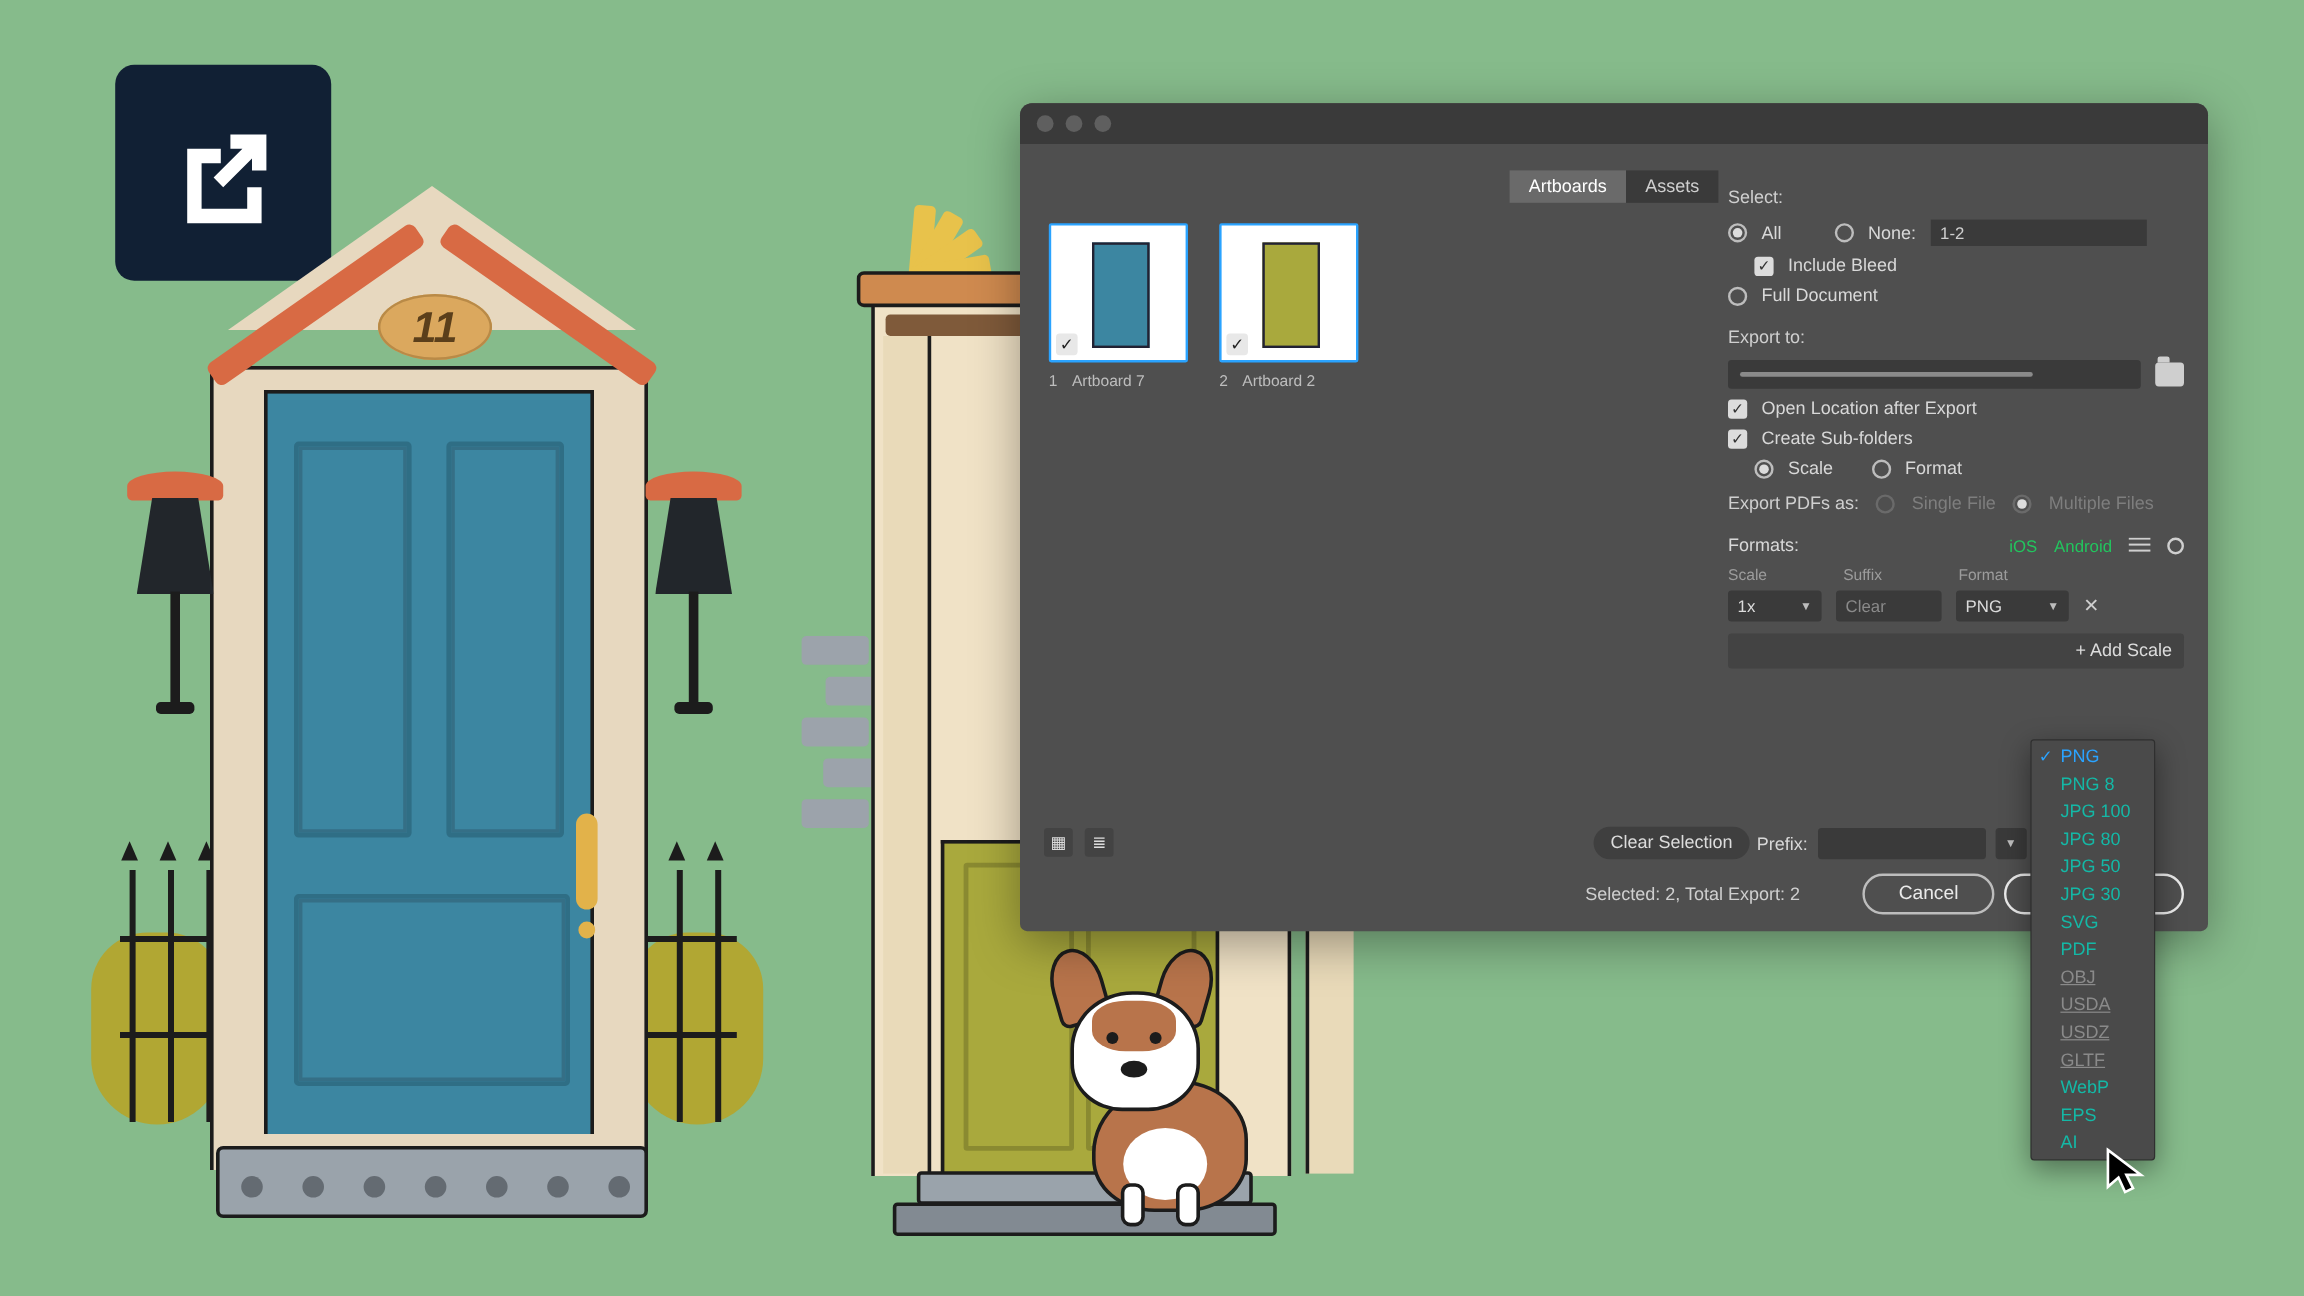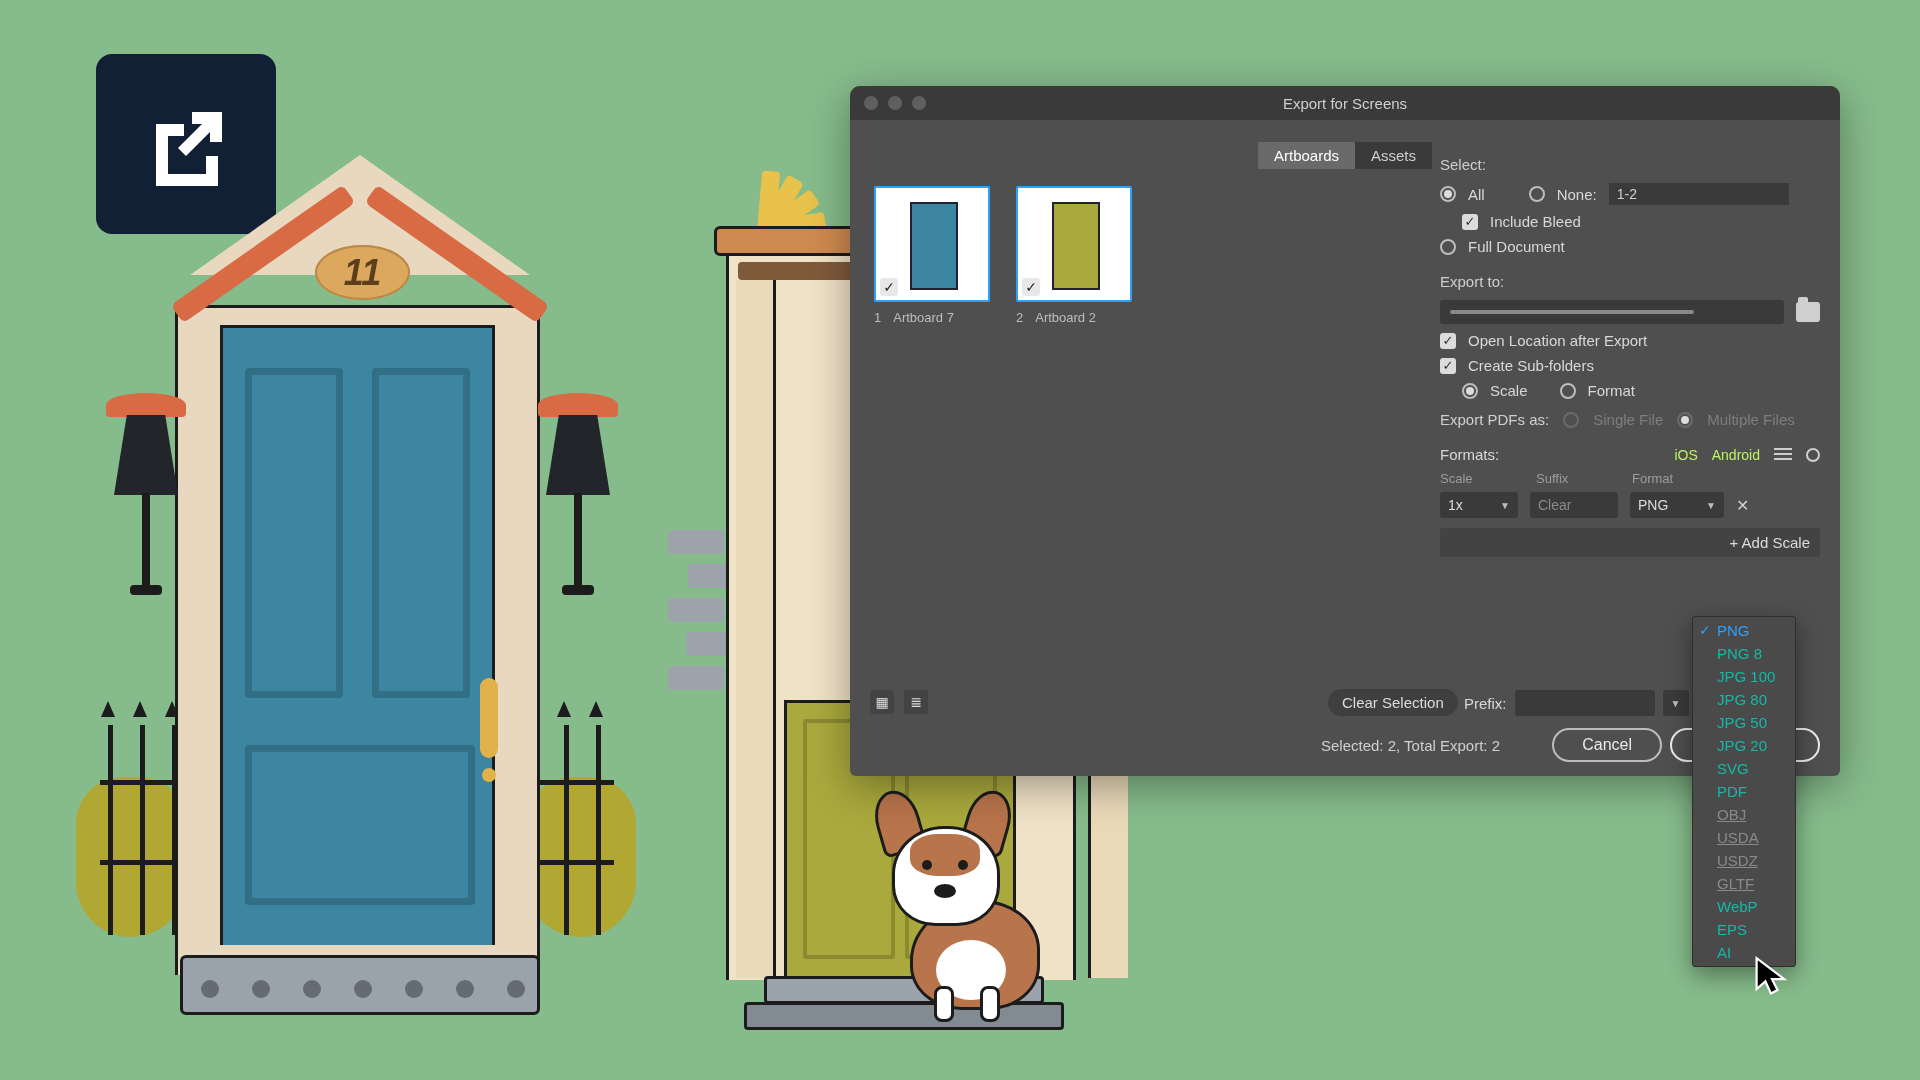--- a/index.html
+++ b/index.html
@@ -256,21 +256,21 @@
   .folder-icon::before{content:"";position:absolute;left:2px;top:-5px;width:10px;height:5px;background:#cfcfcf;border-radius:2px 2px 0 0;}
 
   .indent{ padding-left:22px; }
   .pdfrow{ display:flex; align-items:center; gap:14px; margin-top:12px; color:#cfcfcf;}
   .pdfrow .dim{ color:#7e7e7e;}
   .radio.dim{border-color:#6a6a6a;}
 
   .formats-head{
     display:flex; align-items:center; justify-content:space-between; margin-top:18px;
   }
-  .presets{ display:flex; gap:14px; align-items:center; color:#bef264; font-size:14px;}
+  .presets{ display:flex; gap:14px; align-items:center; color:#22c55e; font-size:14px;}
   .list-icon{ width:18px;height:14px; background:linear-gradient(#cfcfcf 2px, transparent 2px) 0 0/100% 5px;}
   .gear-icon{ width:14px;height:14px; border:2px solid #cfcfcf; border-radius:50%; position:relative;}
   .cols{ display:flex; gap:16px; color:#9c9c9c; font-size:13px; margin-top:8px;}
   .cols span:nth-child(1){width:80px;} .cols span:nth-child(2){width:80px;} .cols span:nth-child(3){width:80px;}
   .fmt-row{ display:flex; gap:12px; margin-top:6px; align-items:center;}
   .dd{
     background:#3a3a3a; color:#dcdcdc; font-size:14px;
     height:26px; border-radius:3px; display:flex; align-items:center;
     padding:0 8px; justify-content:space-between; cursor:pointer;
   }
@@ -444,21 +444,20 @@
     <div class="dog-leg lB"></div>
 </div>
 
 <div class="dialog">
   <div class="titlebar">
     <div class="traffic">
         <span></span>
         <span></span>
         <span></span>
       </div>
-    <div class="title">Export for Screens</div>
   </div>
 
   <div class="tabs">
     <div class="tabrow">
       <div class="tab active">Artboards</div>
       <div class="tab">Assets</div>
     </div>
   </div>
 
   <div class="thumbs">
@@ -580,21 +579,21 @@
   <div class="cancel-btn">Cancel</div>
   <div class="export-btn">board</div>
 </div>
 
 <div class="menu" id="format-menu">
     <div class="item selected">PNG</div>
     <div class="item">PNG 8</div>
     <div class="item">JPG 100</div>
     <div class="item">JPG 80</div>
     <div class="item">JPG 50</div>
-    <div class="item">JPG 20</div>
+    <div class="item">JPG 30</div>
     <div class="item">SVG</div>
     <div class="item">PDF</div>
     <div class="item disabled">OBJ</div>
     <div class="item disabled">USDA</div>
     <div class="item disabled">USDZ</div>
     <div class="item disabled">GLTF</div>
     <div class="item">WebP</div>
     <div class="item">EPS</div>
     <div class="item">AI</div>
   </div>

